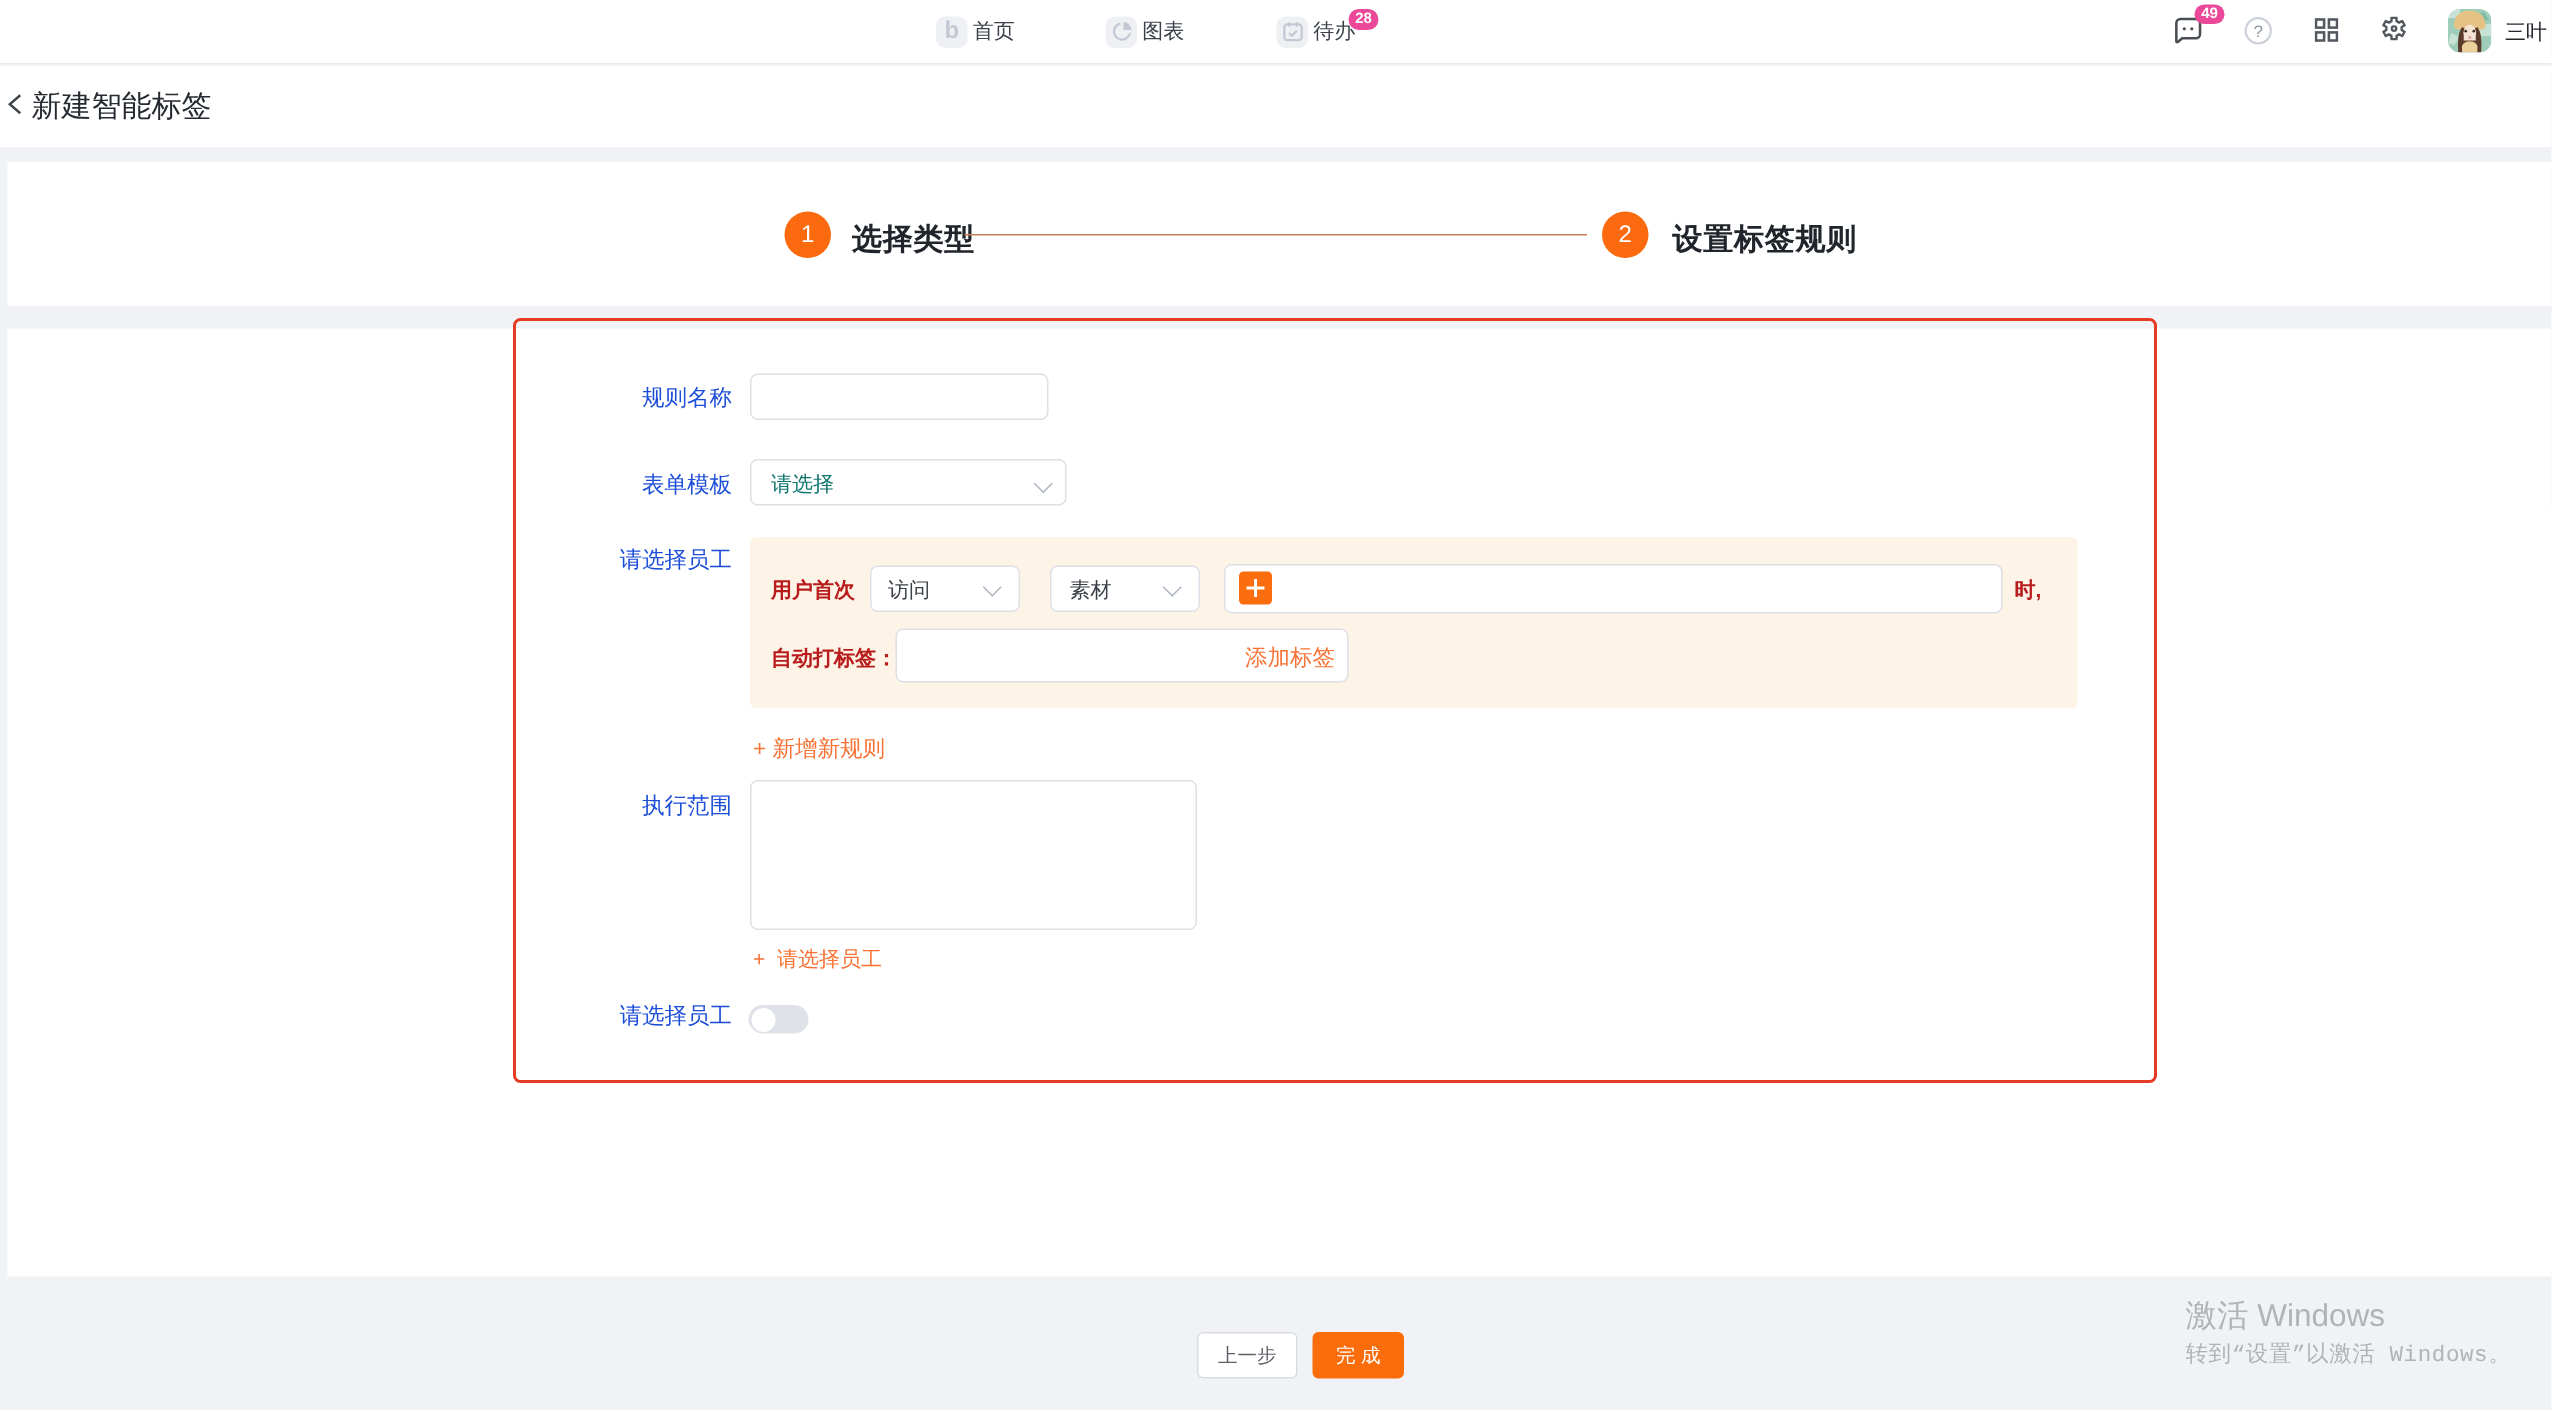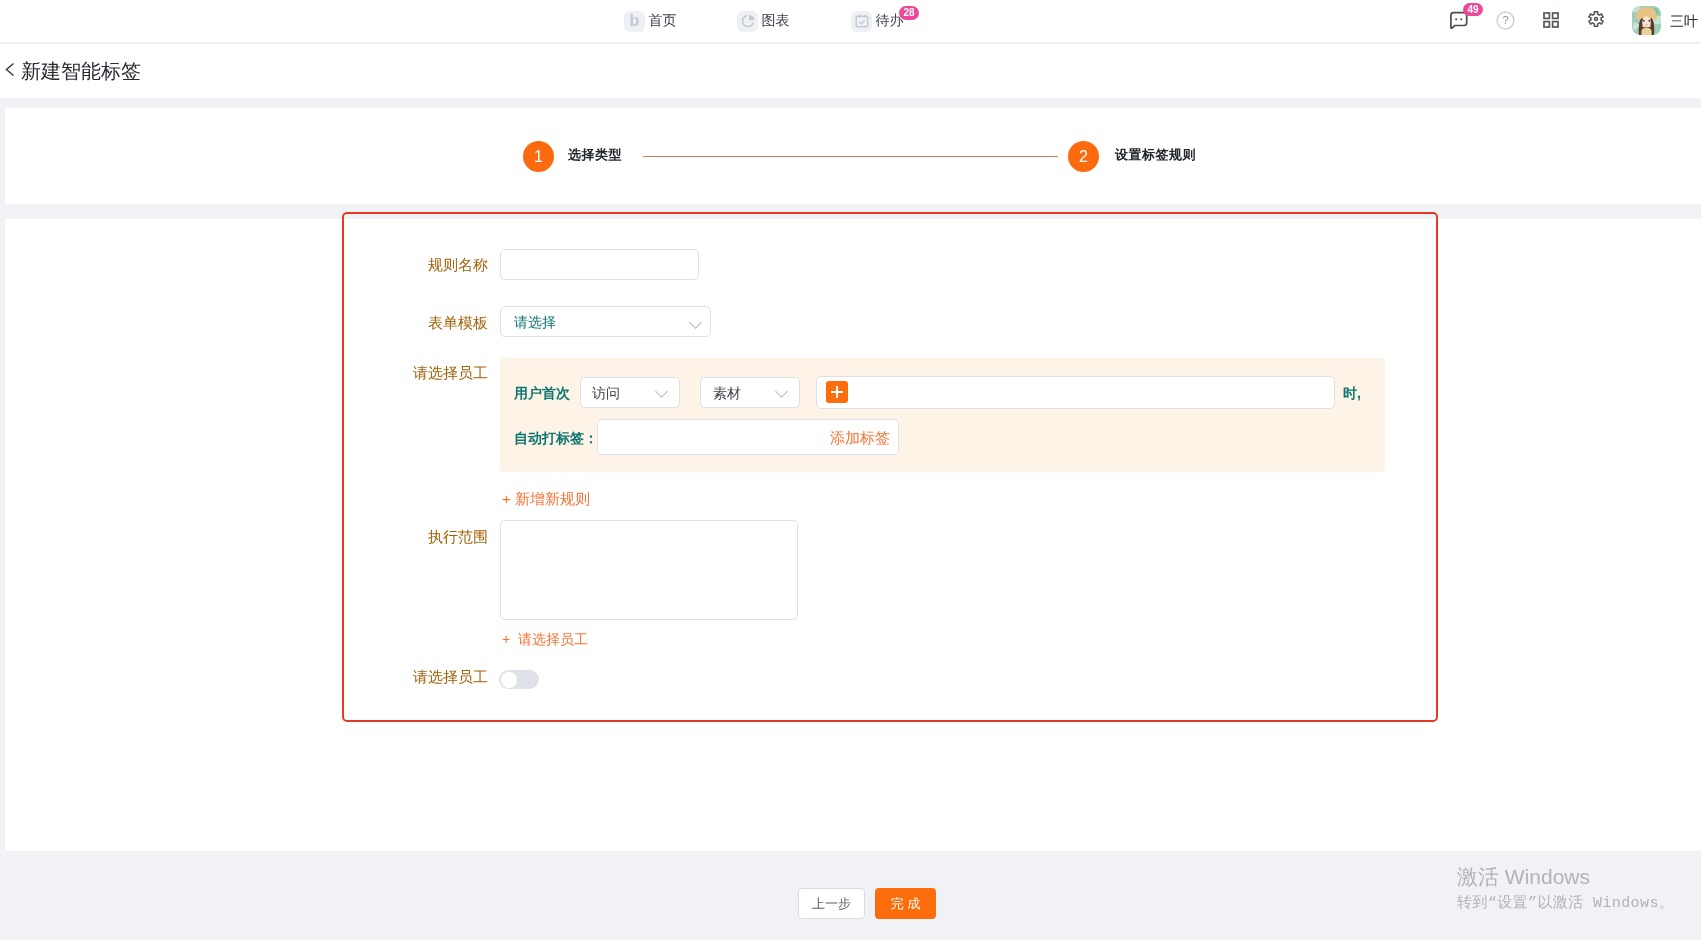--- a/index.html
+++ b/index.html
@@ -15,38 +15,38 @@
   .chip { display:inline-flex; align-items:center; justify-content:center; width:21px; height:21px; border-radius:6px; background:#eef0f4; margin-right:3.5px; color:#c3c9d4; }
   .badge { position:absolute; background:#ec4899; color:#fff; font-weight:bold; border-radius:8px; text-align:center; }
 
   
   #titlebar { position:absolute; left:0; top:44px; width:1701px; height:54px; background:#fff; }
   #titlebar .txt { position:absolute; left:21px; top:50%; transform:translateY(-50%); font-size:20px; color:#262a31; }
 
   
   #steps { position:absolute; left:5px; top:108px; width:1696px; height:96px; background:#fff; }
   .stepcircle { position:absolute; width:31px; height:31px; border-radius:50%; background:#fb6a0f; color:#fff; font-size:16px; text-align:center; line-height:31px; }
-  .steptitle { position:absolute; font-size:13px; font-weight:bold; color:#20242b; letter-spacing:0.5px; }
+  .steptitle { position:absolute; font-size:20px; font-weight:bold; color:#20242b; letter-spacing:0.5px; }
   #stepline { position:absolute; left:643px; top:156px; width:415px; height:1px; background:#c57e55; }
 
   
   #content { position:absolute; left:5px; top:219px; width:1696px; height:632px; background:#fff; }
 
   
   #redbox { position:absolute; left:342px; top:212px; width:1096px; height:510px; border:2px solid #e53a23; border-radius:5px; }
 
   
-  .flabel { position:absolute; width:150px; text-align:right; font-size:15px; color:#a16207; }
+  .flabel { position:absolute; width:150px; text-align:right; font-size:15px; color:#1d4ed8; }
   .ctrl { position:absolute; background:#fff; border:1px solid #dde0e7; border-radius:5px; }
   .chev { position:absolute; width:9px; height:9px; border-right:1.6px solid #aeb4bf; border-bottom:1.6px solid #aeb4bf; transform:rotate(45deg); }
   .placeholder { position:absolute; font-size:14px; color:#0f766e; }
   .olink { position:absolute; font-size:14px; color:#f77234; }
 
   #panel { position:absolute; left:500px; top:358px; width:885px; height:114px; background:#fdf3e6; border-radius:4px; }
-  .ptext { position:absolute; font-size:14px; font-weight:bold; color:#0f766e; }
+  .ptext { position:absolute; font-size:14px; font-weight:bold; color:#b91c1c; }
 
   .plusbtn { position:absolute; left:826px; top:381px; width:22px; height:22px; background:#fb6d0d; border-radius:3px; }
   .plusbtn:before, .plusbtn:after { content:""; position:absolute; background:#fff; }
   .plusbtn:before { left:5px; top:10px; width:12px; height:2px; }
   .plusbtn:after { left:10px; top:5px; width:2px; height:12px; }
 
   
   #toggle { position:absolute; left:499px; top:670px; width:40px; height:19px; border-radius:10px; background:#dfe2e9; }
   #toggle:before { content:""; position:absolute; left:1.5px; top:1.5px; width:16px; height:16px; border-radius:50%; background:#fff; }
 

